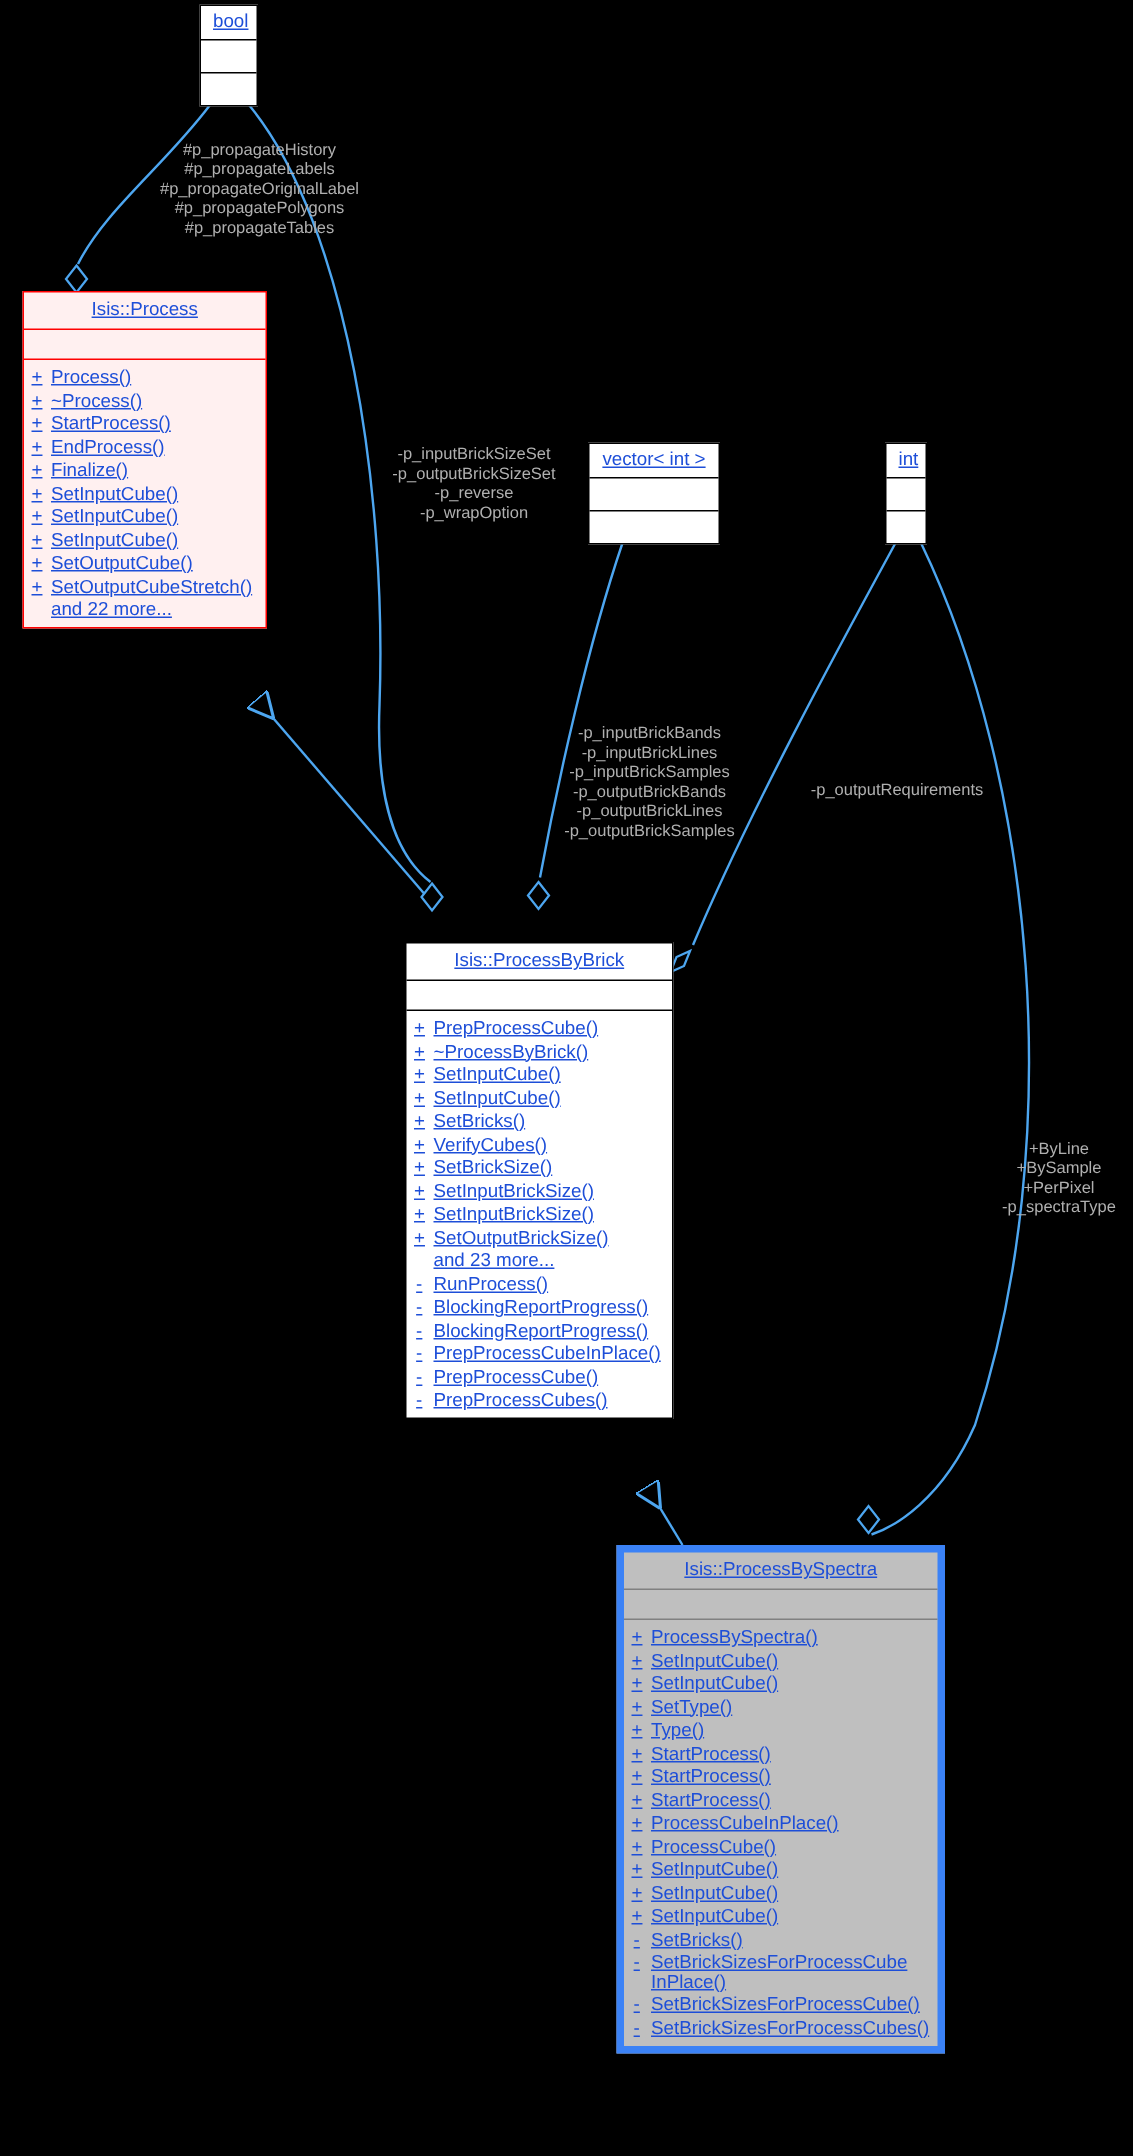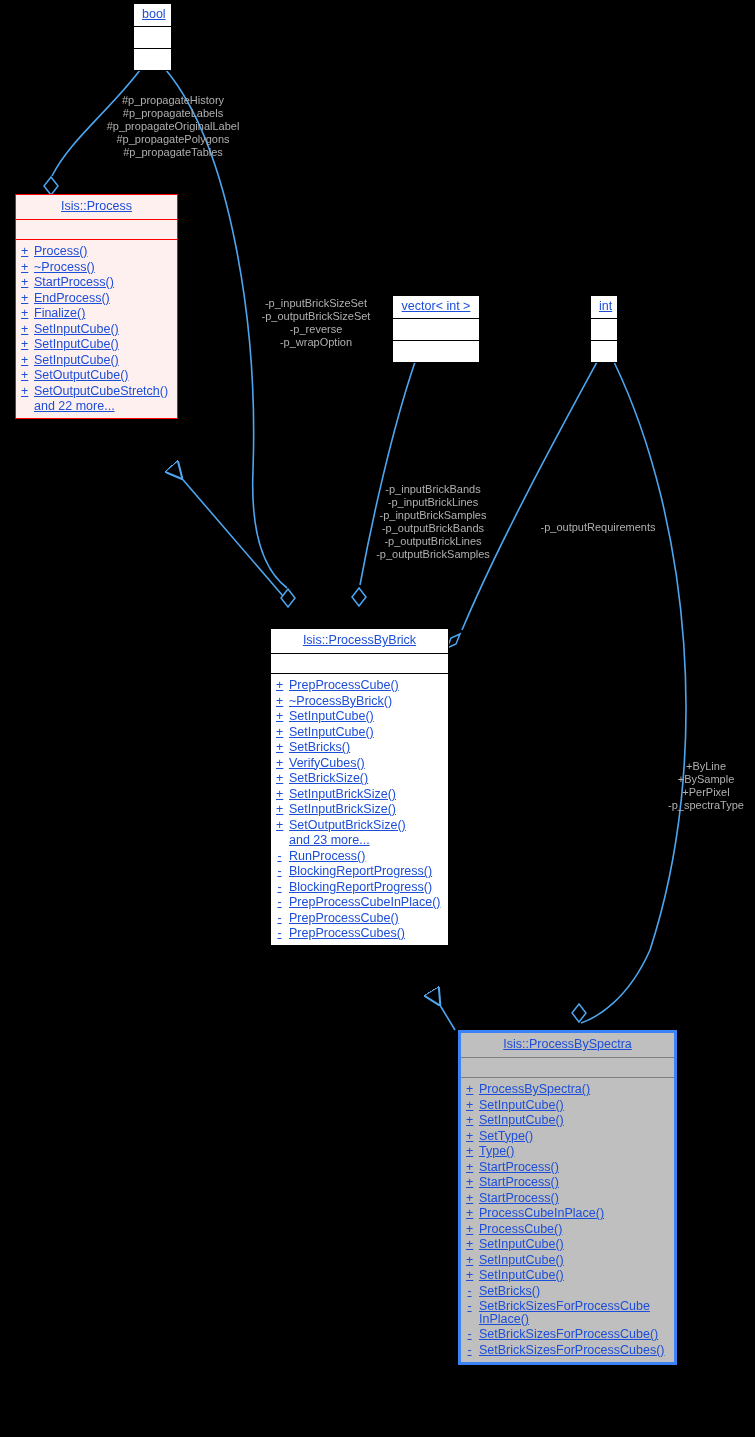--- a/index.html
+++ b/index.html
@@ -68,22 +68,21 @@
     white-space: normal;
   }
 
   
   .node.prim .title { padding: 4px 8px 5px 8px; }
   .node.prim .row { height: 21px; }
 
   
   .node.current {
     background: #bfbfbf;
-    border: 3px solid #3b82f6;
-    margin-left: 47px;
+    border: 5px solid #3b82f6;
   }
   .node.current .sep { border-top: 1px solid #808080; }
 
   
   .node.base {
     background: #fff0f0;
     border: 1px solid #ff0000;
   }
   .node.base .sep { border-top: 1px solid #ff0000; }
 

